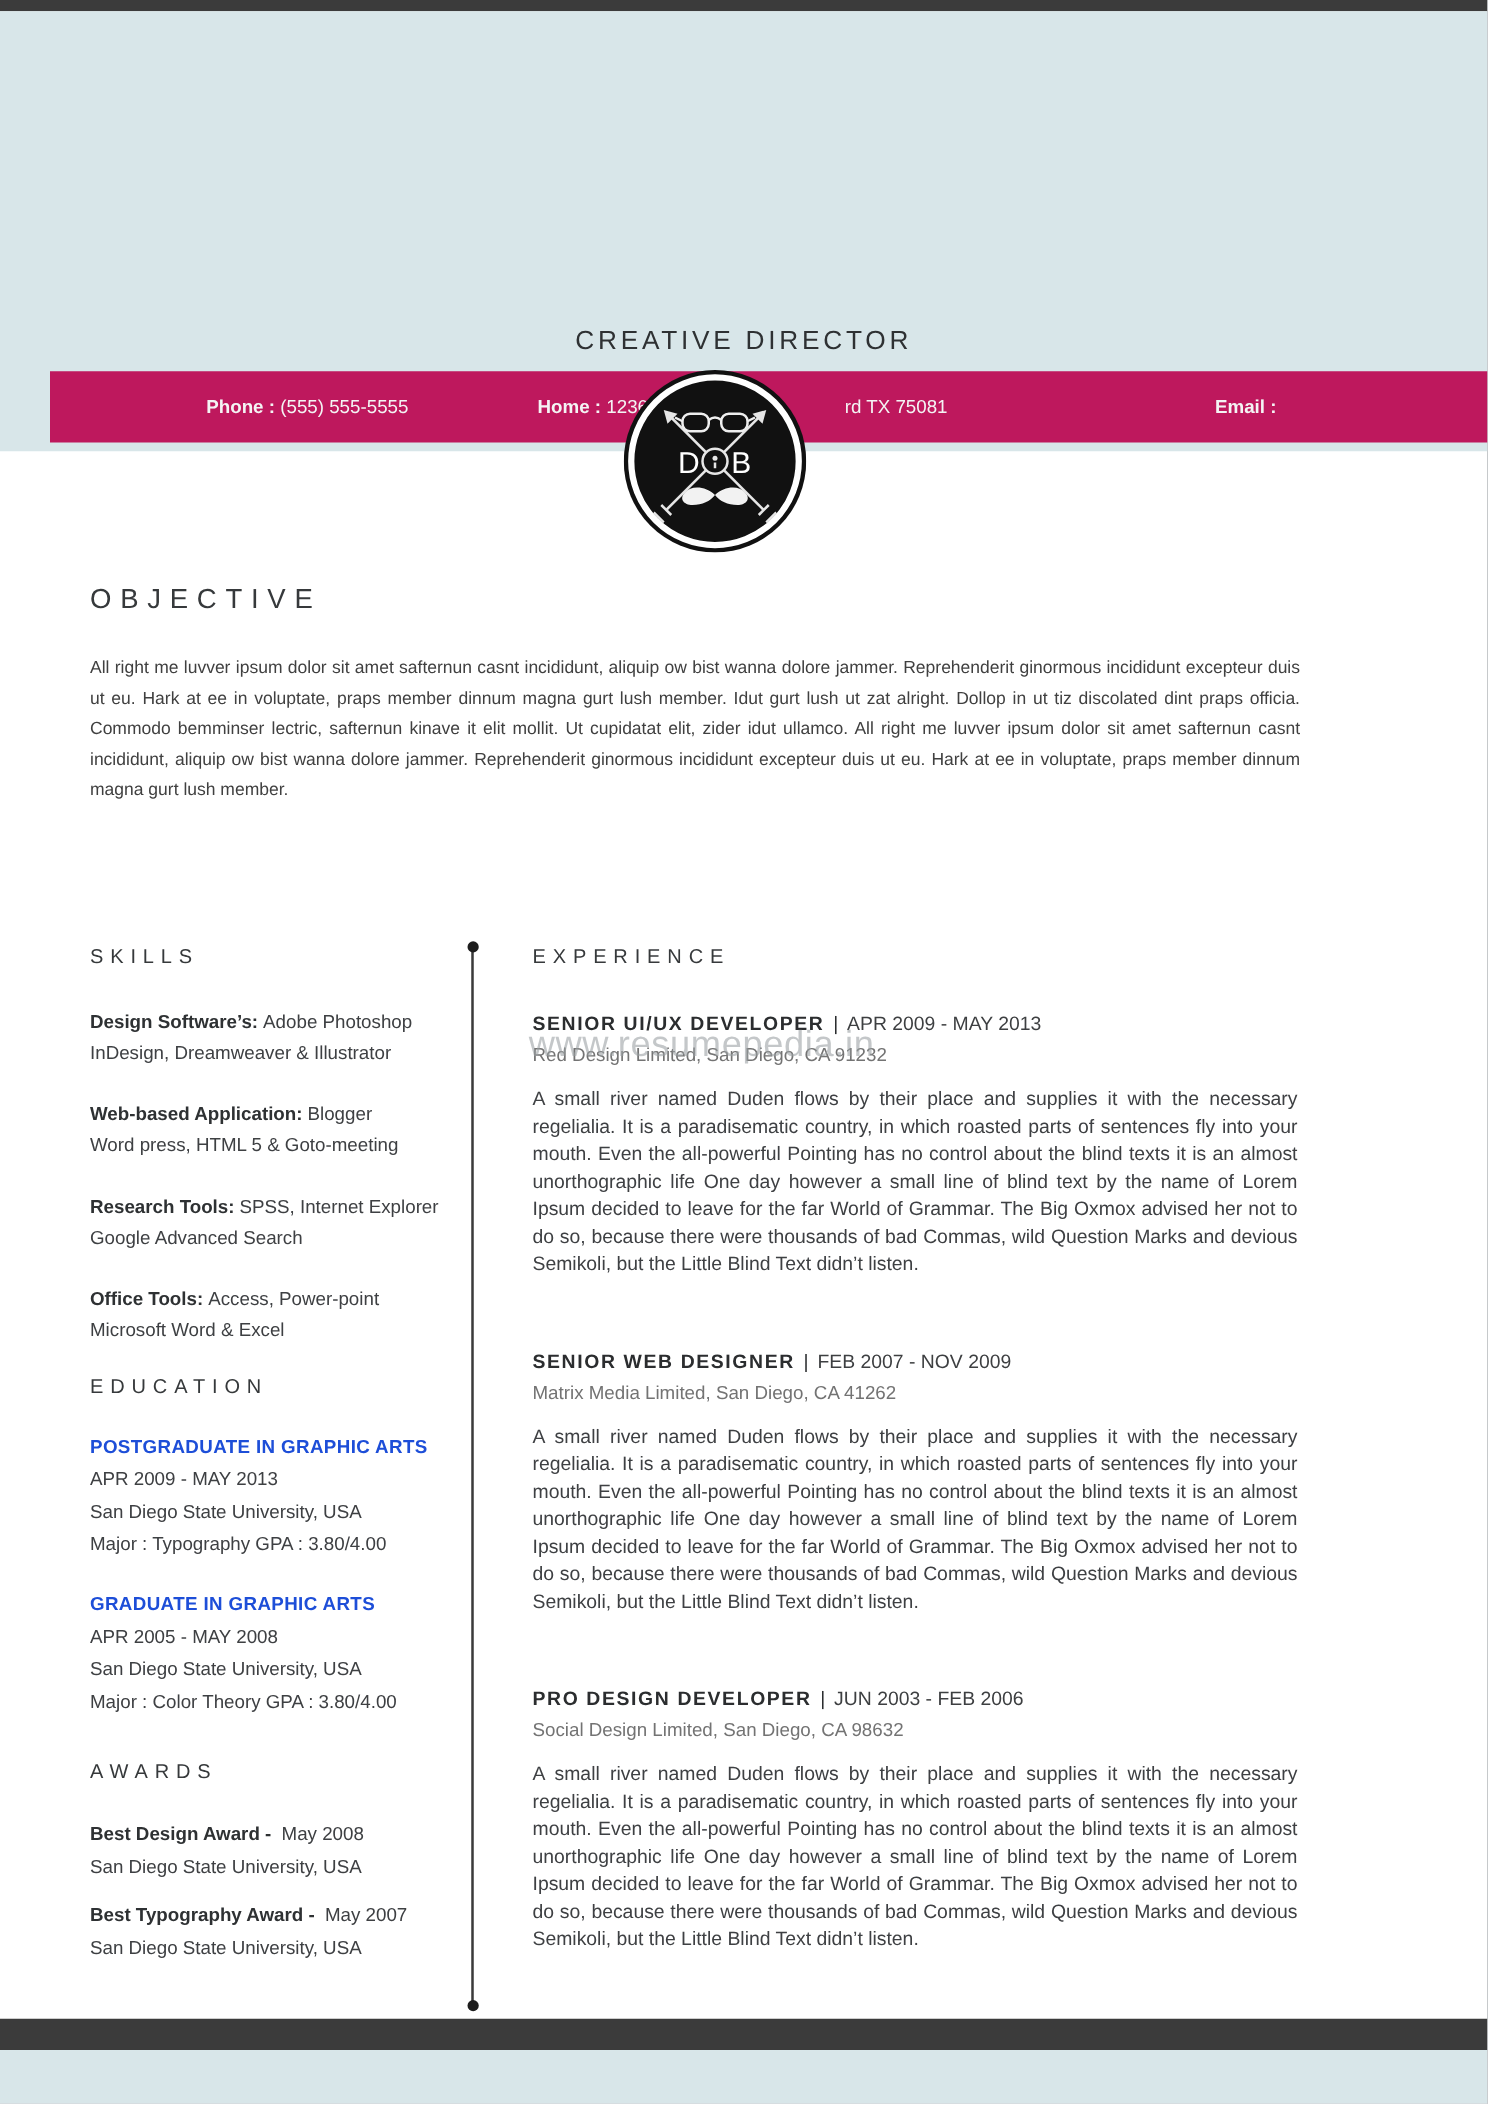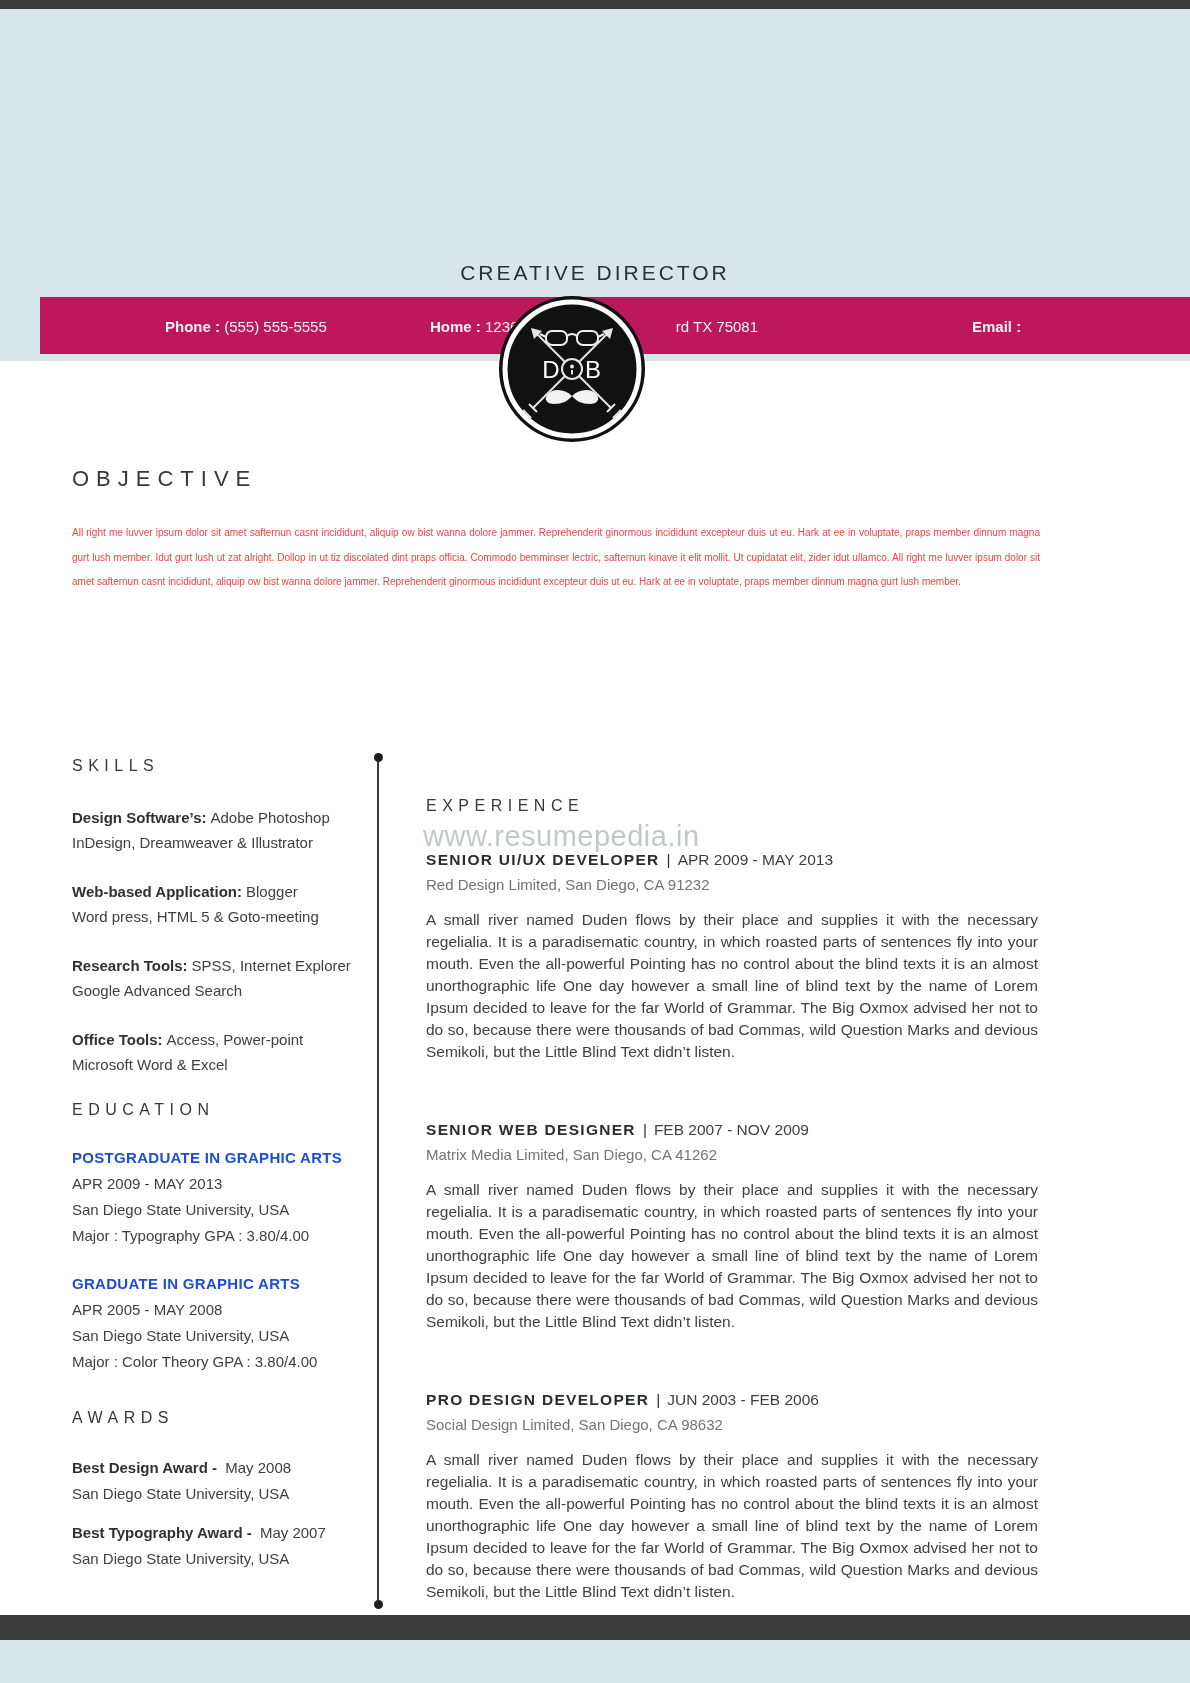--- a/index.html
+++ b/index.html
@@ -33,21 +33,21 @@
   .contact-email { left:932px; }
   
   .badge { position:absolute; left:499px; top:296px; width:146px; height:146px; z-index:5; }
   
   .objective-heading {
     position:absolute; left:72px; top:466px;
     font-size:22px; font-weight:400; letter-spacing:7px; color:#36393b;
   }
   .objective-text {
     position:absolute; left:72px; top:521px; width:968px;
-    font-size:10px; line-height:24.5px; text-align:justify; color:#ef4444;
+    font-size:14px; line-height:24.5px; text-align:justify; color:#404040;
   }
   
   .divider {
     position:absolute; left:377px; top:757px; width:2px; height:848px; background:#3a3a3a;
   }
   .divider::before, .divider::after {
     content:""; position:absolute; left:-3.5px; width:9px; height:9px; border-radius:50%; background:#1d1d1d;
   }
   .divider::before { top:-4px; }
   .divider::after  { bottom:-4px; }
@@ -61,21 +61,21 @@
   .skill { margin-bottom:24px; font-size:15px; line-height:25px; color:#3e4043; }
   .skill b { font-weight:700; color:#2e3133; margin-right:4px; }
   .skill .skill-value { white-space:pre-line; }
   .education-heading { margin-top:16px; margin-bottom:26px; }
   .edu { margin-bottom:22px; font-size:15px; line-height:26px; }
   .edu .edu-degree { font-weight:700; color:#1d4ed8; letter-spacing:.3px; }
   .awards-heading { margin-top:34px; margin-bottom:28px; }
   .award { margin-bottom:13px; font-size:15px; line-height:26px; }
   .award b { font-weight:700; color:#2e3133; margin-right:4px; }
   
-  .exp-heading { margin-bottom:36px;margin-top:40px; }
+  .exp-heading { margin-bottom:36px; }
   .job { margin-bottom:58px; }
   .job-head { font-size:15.5px; color:#3d3f41; }
   .job-title { font-weight:700; letter-spacing:1.3px; color:#2b2d2f; }
   .job-sep { margin:0 7px; color:#2b2d2f; }
   .job-company { margin-top:7px; font-size:15px; color:#737373; }
   .job-desc { margin-top:16px; font-size:15.5px; line-height:22px; text-align:justify; color:#3e4043; }
   
   .watermark {
     position:absolute; left:423px; top:820px; z-index:4;
     font-size:29px; color:#9aa0a3; opacity:.58; letter-spacing:.5px; pointer-events:none;

